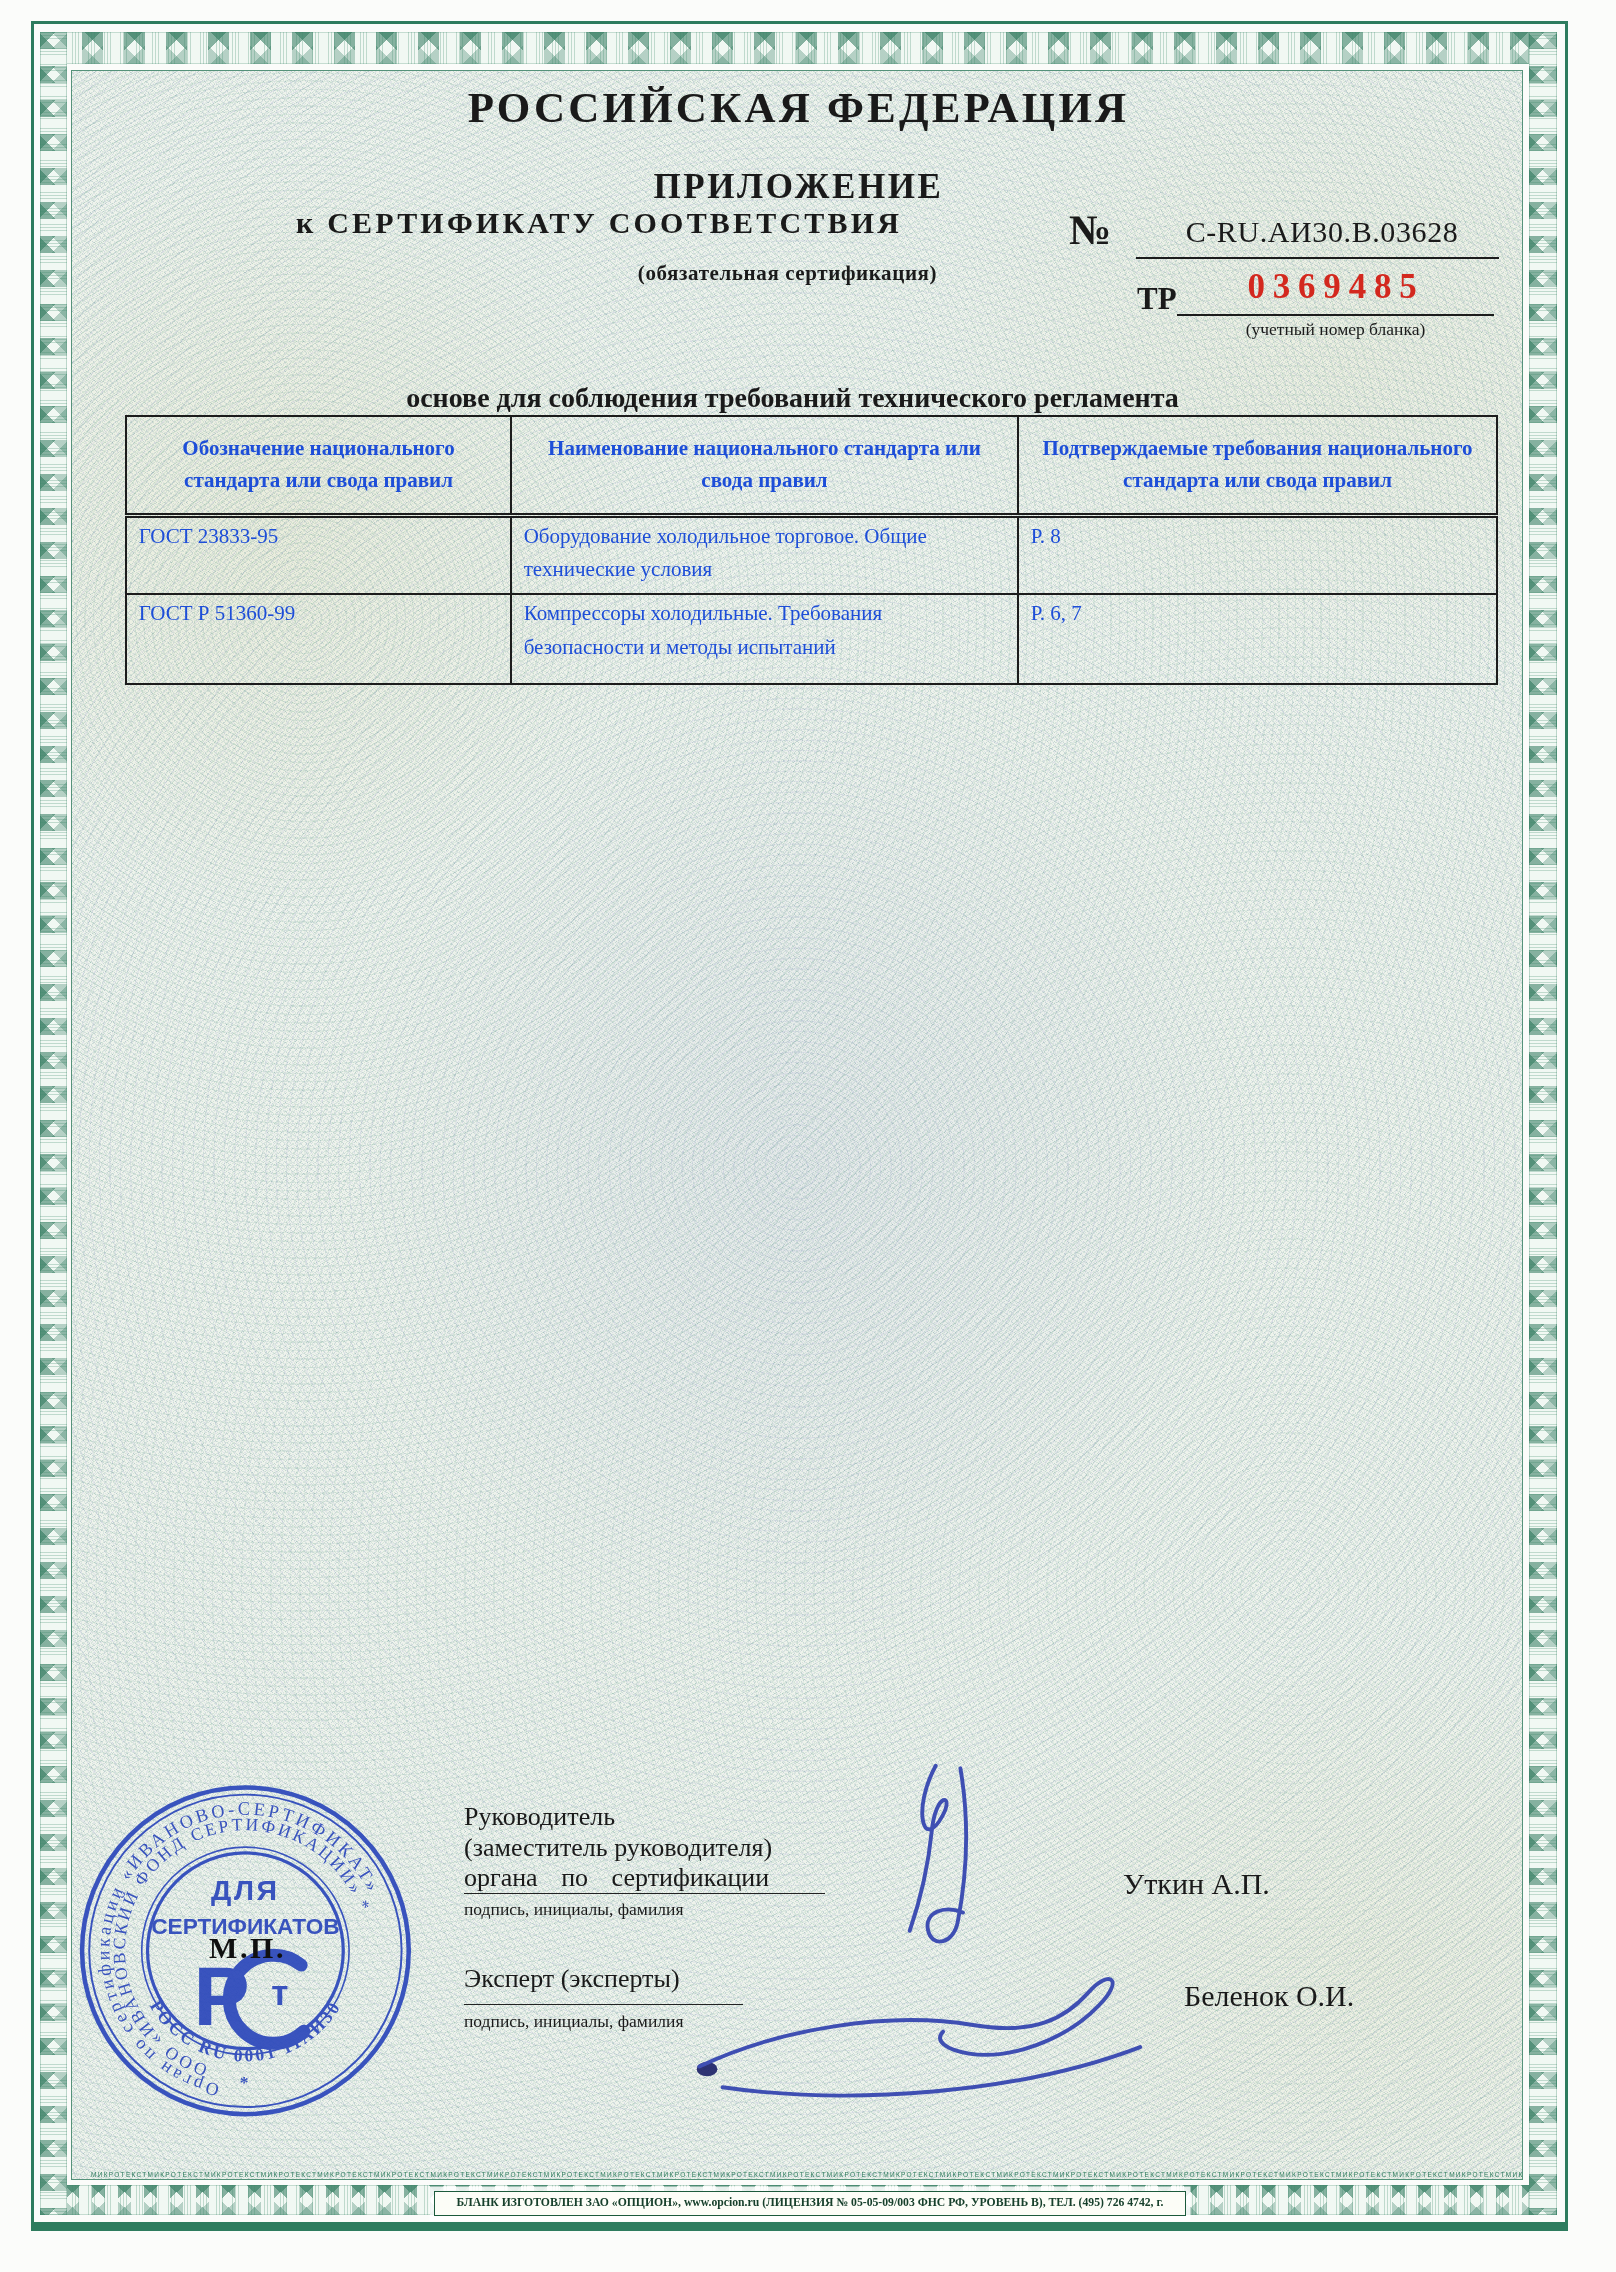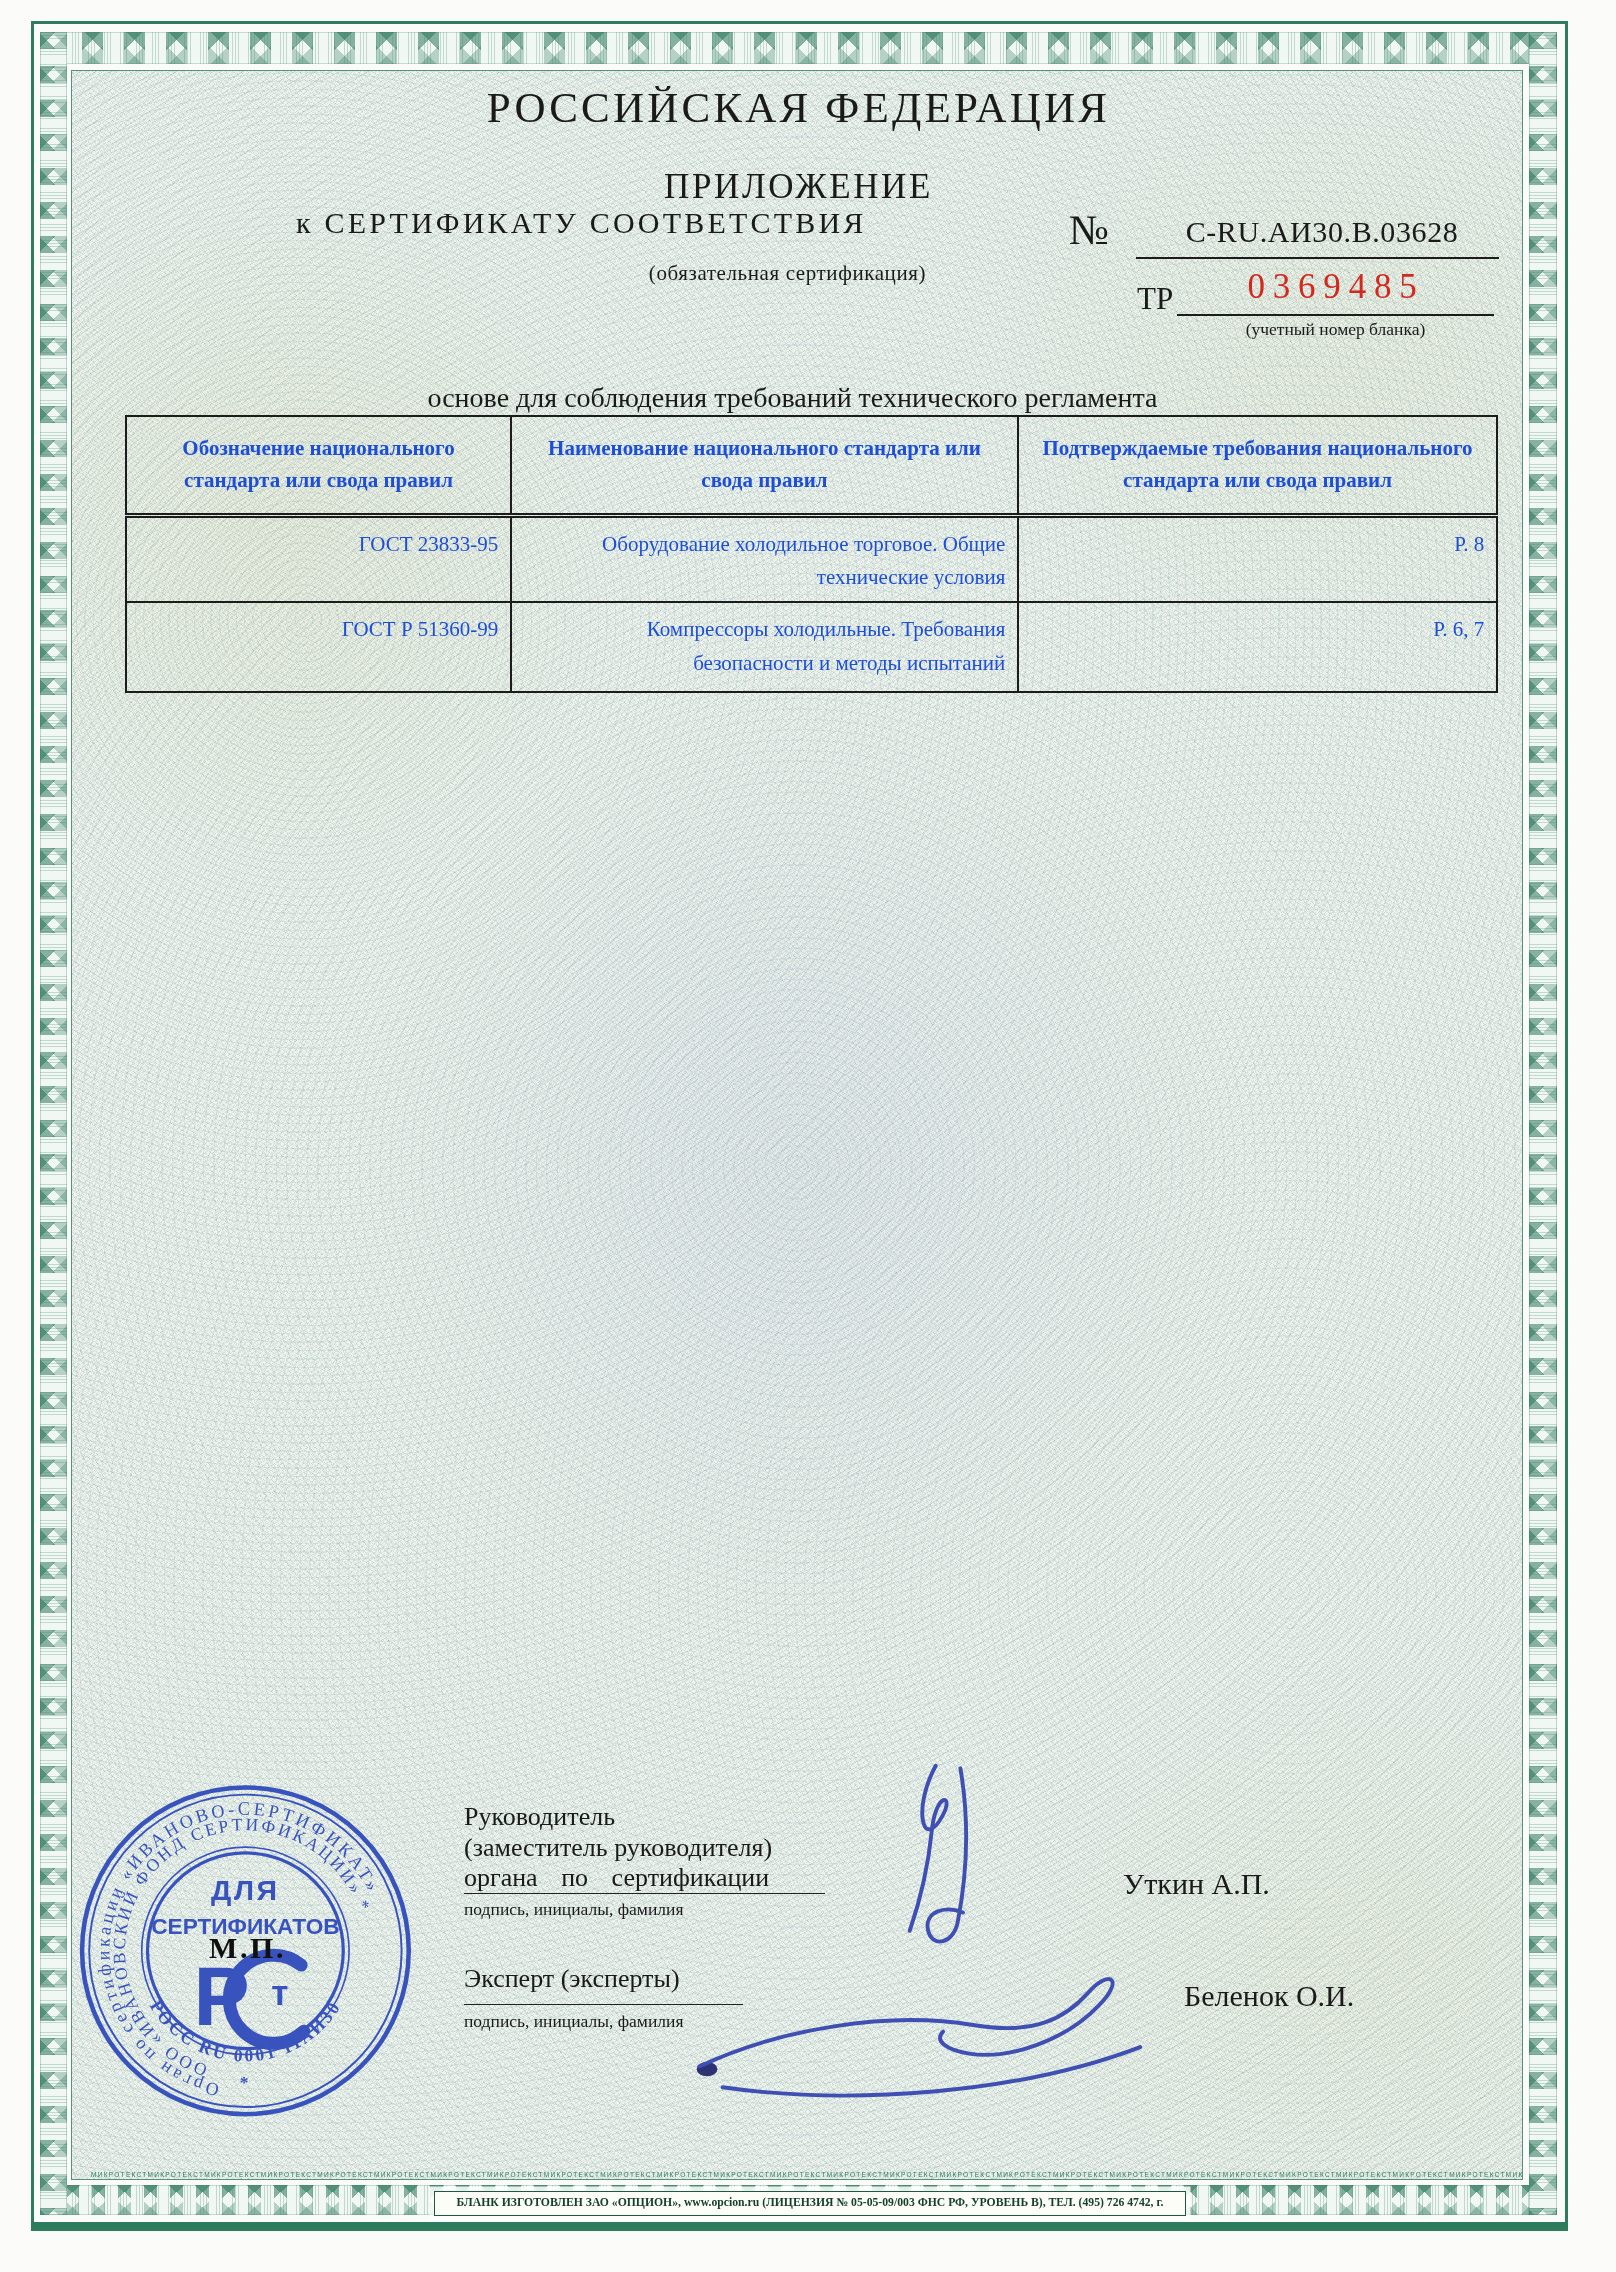--- a/index.html
+++ b/index.html
@@ -55,42 +55,42 @@
       repeating-radial-gradient(circle at 16% 26%, rgba(80,150,125,.10) 0 1.3px, transparent 1.3px 8.4px),
       repeating-radial-gradient(circle at 84% 72%, rgba(80,150,125,.08) 0 1.3px, transparent 1.3px 9.7px),
       radial-gradient(649px 713px at 50% 52%, rgba(130,140,200,.10), transparent 70%),
       radial-gradient(519px 519px at 14% 22%, rgba(205,198,120,.14), transparent 72%),
       radial-gradient(584px 454px at 88% 14%, rgba(205,198,120,.10), transparent 72%),
       radial-gradient(584px 454px at 90% 90%, rgba(205,198,120,.10), transparent 72%);}
 
   
   .abs{position:absolute}
   .ctr{text-align:center}
-  .b{font-weight:normal}
+  .b{font-weight:bold}
   .title{left:71px;top:83px;width:1455px;font-size:43px;letter-spacing:3.2px}
   .appendix{left:71px;top:167px;width:1455px;font-size:35px;letter-spacing:2.6px}
   .to-cert{left:296px;top:206px;font-size:30px;letter-spacing:3.2px}
   .numero{left:1069px;top:206px;font-size:42px}
   .cert-no{left:1147px;top:215px;width:350px;font-size:30px;letter-spacing:0.6px;text-align:center}
   .cert-no-line{left:1136px;top:257px;width:363px;border-bottom:2.6px solid #1c1c1c}
   .cert-type{left:298px;top:261px;width:979px;font-size:21px;letter-spacing:0.6px}
   .tr-label{left:1137px;top:281px;font-size:31px}
   .blank-no{left:1177px;top:267px;width:318px;font-size:35px;letter-spacing:7.8px;color:var(--blank-red);font-family:"Liberation Serif",serif}
   .blank-line{left:1177px;top:314px;width:317px;border-bottom:2.6px solid #1c1c1c}
   .blank-cap{left:1177px;top:319px;width:317px;font-size:17.5px}
   .sec-head1{left:71px;top:352px;width:1455px;font-size:20px}
   .sec-head2{left:65px;top:382px;width:1455px;font-size:28px}
 
   
   table.std{position:absolute;left:125px;top:415px;width:1371px;border-collapse:collapse;table-layout:fixed;
     font-size:20px;color:#1d4ed8;background:transparent}
   table.std th,table.std td{border:2.6px solid #1c1c1c;padding:6.5px 11.7px;vertical-align:middle}
   table.std thead th{font-size:21px;font-weight:bold;text-align:center;height:99px;line-height:1.5}
   table.std thead tr{border-bottom:5.2px double #1c1c1c}
-  table.std tbody td{font-size:21px;vertical-align:top;text-align:right;line-height:1.6;padding-top:10px}
+  table.std tbody td{font-size:21px;vertical-align:top;text-align:left;line-height:1.6;padding-top:2px}
   table.std tbody tr.r1 td{height:75px}
   table.std tbody tr.r2 td{height:90px}
 
   
   .role-block{left:464px;top:1802px;width:363px;font-size:26px;line-height:30.5px}
   .role-line3{word-spacing:17px}
   .u1{left:464px;top:1893px;width:361px;border-bottom:1.9px solid #222}
   .cap1{left:464px;top:1899px;font-size:17.5px}
   .name1{left:1123px;top:1867px;font-size:30px}
   .expert{left:464px;top:1964px;font-size:26px}

